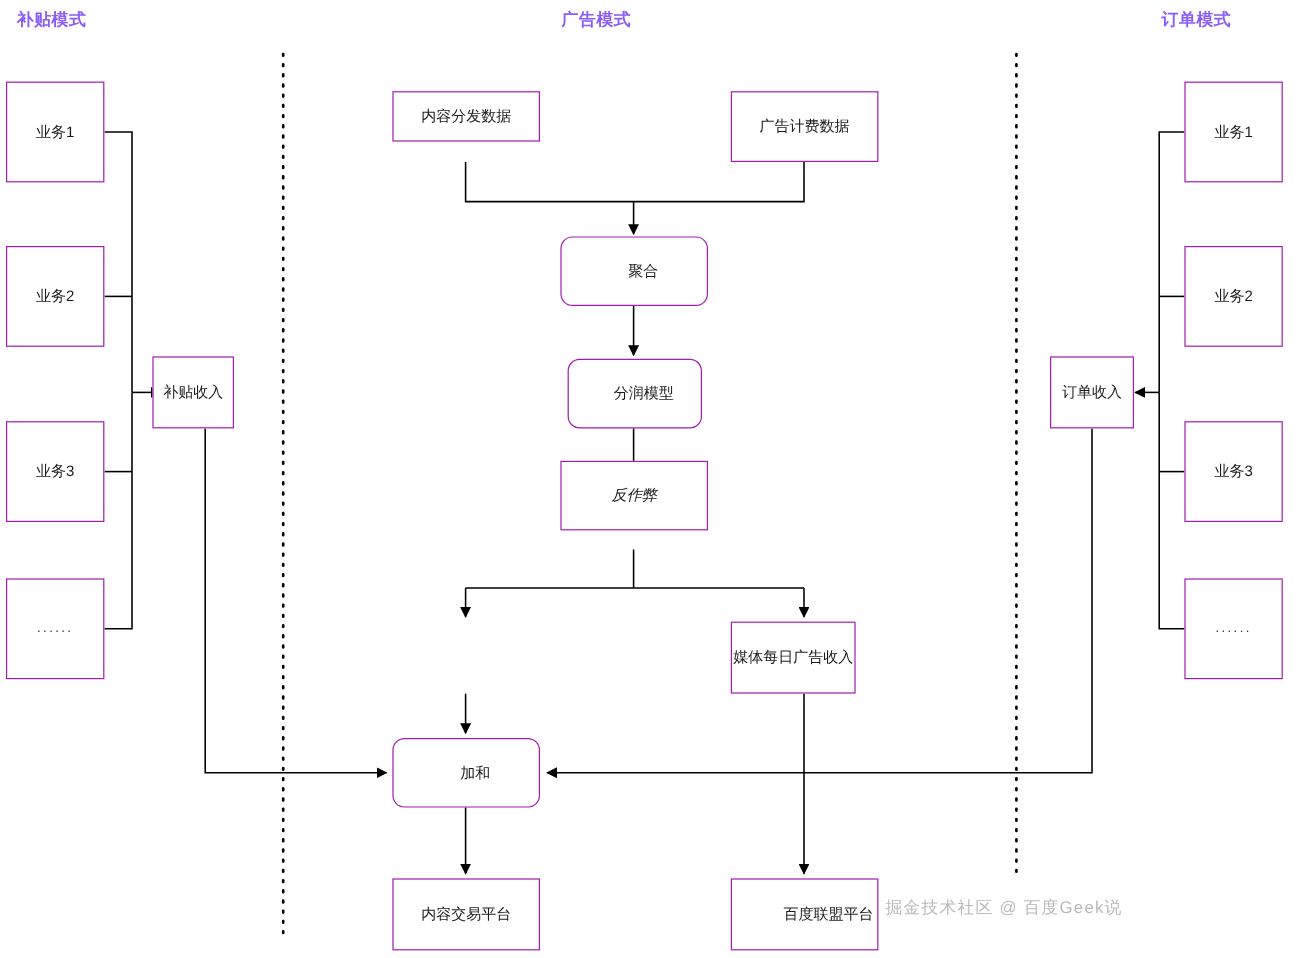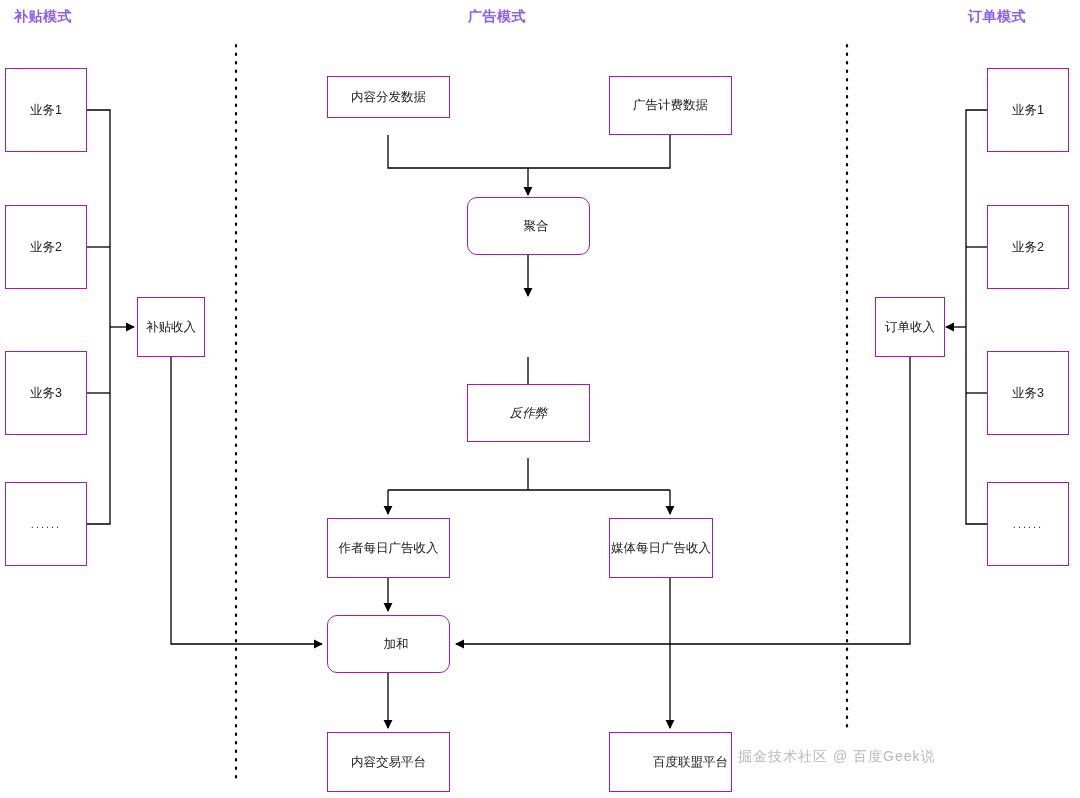--- a/index.html
+++ b/index.html
@@ -116,29 +116,29 @@
       <path d="M 966 327 L 946 327" marker-end="url(#arrow)"></path>
 
       <path d="M 910 357 L 910 644 L 456 644" marker-end="url(#arrow)"></path>
     </g>
   </svg>
 
   <div class="node" style="left:5px; top:68px; width:82px; height:84px;">业务1</div>
   <div class="node" style="left:5px; top:205px; width:82px; height:84px;">业务2</div>
   <div class="node" style="left:5px; top:351px; width:82px; height:84px;">业务3</div>
   <div class="node dots" style="left:5px; top:482px; width:82px; height:84px;">......</div>
-  <div class="node" style="left:137px; top:297px; width:68px; height:60px;">补贴收入</div>
+  <div class="node" style="left:127px; top:297px; width:68px; height:60px;">补贴收入</div>
 
   <div class="node" style="left:327px; top:76px; width:123px; height:42px;">内容分发数据</div>
   <div class="node" style="left:609px; top:76px; width:123px; height:59px;">广告计费数据</div>
 
   <div class="node rounded" style="left:467px; top:197px; width:123px; height:58px;">聚合</div>
+  <div class="node rounded" style="left:473px; top:299px; width:112px; height:58px;">分润模型</div>
   <div class="node" style="left:467px; top:384px; width:123px; height:58px;font-style:italic;">反作弊</div>
 
-  <div class="node" style="left:327px; top:518px; width:123px; height:60px;">作者每日广告收入</div>
   <div class="node" style="left:609px; top:518px; width:104px; height:60px;">媒体每日广告收入</div>
 
   <div class="node" style="left:327px; top:732px; width:123px; height:60px;">内容交易平台</div>
 
   <div class="node rounded" style="left:327px; top:615px; width:123px; height:58px;">加和</div>
   <div class="node" style="left:609px; top:732px; width:123px; height:60px;padding-left:40px;">百度联盟平台</div>
 
   <div class="node" style="left:987px; top:68px; width:82px; height:84px;">业务1</div>
   <div class="node" style="left:987px; top:205px; width:82px; height:84px;">业务2</div>
   <div class="node" style="left:987px; top:351px; width:82px; height:84px;">业务3</div>

